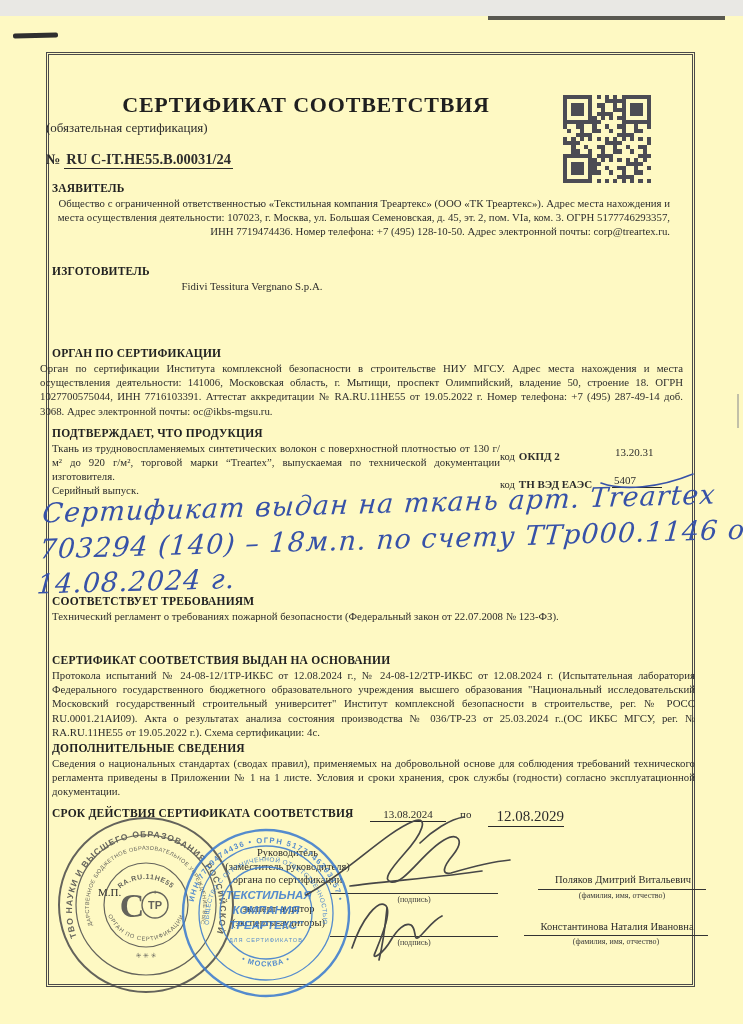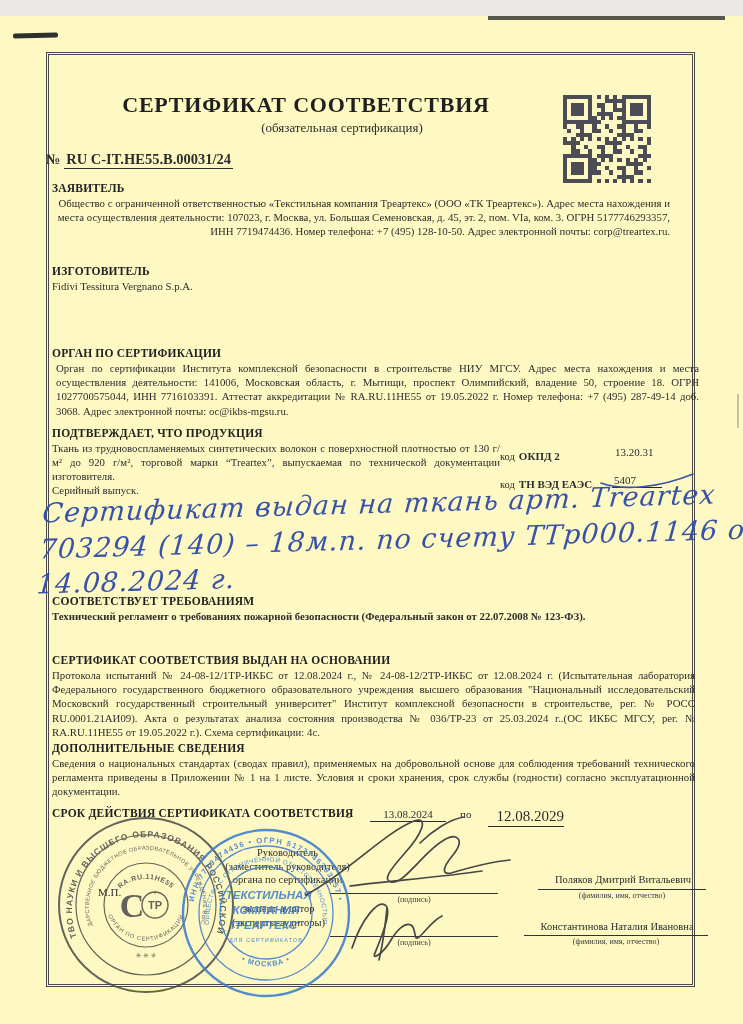--- a/index.html
+++ b/index.html
@@ -10,37 +10,37 @@
   }
   .abs { position:absolute; }
   
   #dash-left { left:13px; top:17px; width:45px; height:5px; background:#2f2f2f; transform:rotate(-1.2deg); border-radius:2px; }
   #streak-top { left:488px; top:0; width:237px; height:4px; background:#3c3c3c; opacity:.85; }
   #edge-smudge { right:4px; top:378px; width:2px; height:34px; background:#9a9a96; opacity:.6; }
   
   #frame { left:46px; top:36px; width:643px; height:929px; border:3px double #4b4b4b; }
 
   #title { left:46px; top:76px; width:520px; text-align:center; font-size:22px; font-weight:bold; letter-spacing:.8px; color:#1f1f1f; }
-  #subtitle { left:46px; top:104px; width:520px; text-align:center; font-size:13px;padding-left:36px; }
+  #subtitle { left:46px; top:104px; width:520px; font-size:13px; }
   #cert-number { left:46px; top:135px; width:520px; text-align:left; font-size:14.5px; font-weight:bold; }
   #cert-number .num-val { border-bottom:1.6px solid #2b2b2b; padding:0 2px 1px; }
 
   #qr { left:562px; top:79px; width:90px; height:88px; }
 
   .sec-head { font-weight:bold; font-size:11.5px; letter-spacing:.2px; color:#222; }
   .sec-body { font-size:10.8px; line-height:14.2px; }
   .just { text-align:justify; }
 
   #h-applicant { left:52px; top:166px; }
   #b-applicant { left:52px; top:180px; width:618px;text-align:right; }
   #h-manufacturer { left:52px; top:249px; }
-  #b-manufacturer-name { left:52px; top:263px; width:400px; }
+  #b-manufacturer-name { left:52px; top:263px; width:400px;text-align:center; }
   #b-manufacturer { left:52px; top:276px; width:643px; }
   #h-organ { left:52px; top:331px; }
-  #b-organ { left:56px; top:345px; width:643px; }
+  #b-organ { left:40px; top:345px; width:643px; }
   #h-product { left:52px; top:411px; }
   #b-product { left:52px; top:425px; width:448px; }
   #b-serial { left:52px; top:467px; width:200px; }
 
   .code-kw { font-size:10.5px; }
   .code-lbl { font-weight:bold; font-size:11px; }
   .code-val { font-size:11px; }
   #code1 { left:500px; top:430px; }
   #code1-val { left:615px; top:430px; }
   #code2 { left:500px; top:458px; }
@@ -49,21 +49,21 @@
 
   #handwriting { left:44px; top:466px; width:668px; color:var(--ink-blue,#3752a8);
     font-family:"DejaVu Serif", serif; font-style:italic; font-size:27px;
     transform:rotate(-1.6deg) skewX(-6deg); }
   .hw-line { position:absolute; left:0; white-space:nowrap; letter-spacing:1px; }
   #hw1 { top:6px; }
   #hw2 { top:42px; }
   #hw3 { top:77px; }
 
   #h-compliance { left:52px; top:579px; }
-  #b-compliance { left:52px; top:593px; width:635px;font-weight:bold; }
+  #b-compliance { left:52px; top:593px; width:635px; }
   #h-basis { left:52px; top:638px; }
   #b-basis { left:52px; top:652px; width:643px; }
   #h-additional { left:52px; top:726px; }
   #b-additional { left:52px; top:740px; width:643px; }
 
   #h-validity { left:52px; top:791px; }
   .v-lbl { font-size:11px; }
   #v-from-lbl { left:346px; top:792px; }
   #v-from { left:370px; top:792px; width:76px; text-align:center; font-size:11px; border-bottom:1.2px solid #2b2b2b; padding-bottom:1px; }
   #v-to-lbl { left:460px; top:792px; }

